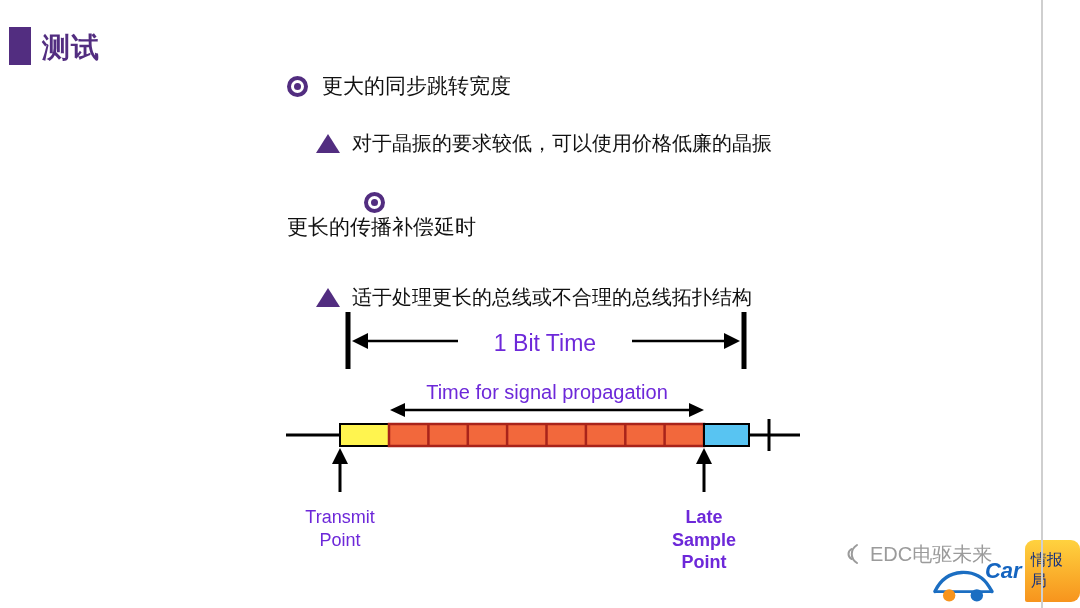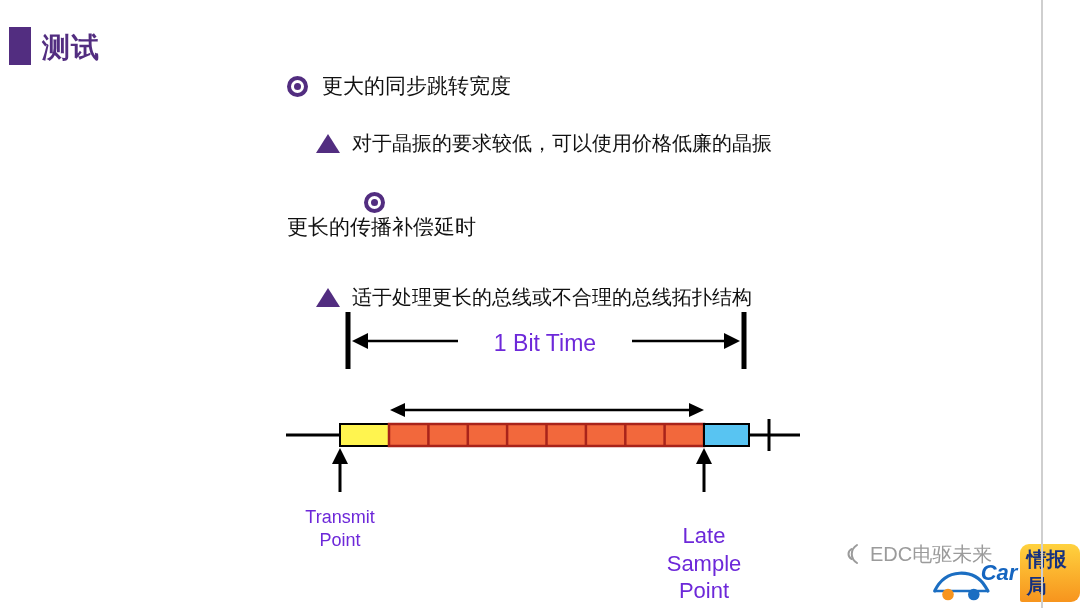--- a/index.html
+++ b/index.html
@@ -45,41 +45,41 @@
   }
   .bullet-text-1 { font-size: 21px; color: #111; }
   .bullet-text-2 { font-size: 20px; color: #111; font-family: Liberation Serif, serif; }
 
   
   .diagram-svg { position: absolute; left: 280px; top: 308px; width: 530px; height: 195px; }
   .diagram-label { position: absolute; color: #6d28d9; text-align: center; }
   .lbl-bittime  { left: 458px; top: 330px; width: 174px; font-size: 23px; }
   .lbl-prop     { left: 387px; top: 381px; width: 320px; font-size: 20px; }
   .lbl-transmit { left: 270px; top: 506px; width: 140px; font-size: 18px; line-height: 1.25; white-space: pre-line; }
-  .lbl-late     { left: 634px; top: 522px; width: 140px; font-size: 22px; line-height: 1.25; white-space: pre-line; }
+  .lbl-late     { left: 634px; top: 506px; width: 140px; font-size: 18px; line-height: 1.25; white-space: pre-line; font-weight: bold; }
 
   
   .watermark {
     position: absolute; left: 842px; top: 541px;
     display: flex; align-items: flex-start; gap: 4px;
     color: #9B9B9B; font-size: 20px;
   }
   .logo {
     position: absolute; left: 932px; top: 556px; width: 148px; height: 50px;
     display: flex; align-items: flex-end;
   }
   .logo-text { display: flex; align-items: center; margin-left: -10px; margin-bottom: 4px; }
   .logo-car-word {
     font-style: italic; font-weight: bold; font-size: 22px; color: #1565C0;
     margin-right: 3px;
   }
   .logo-bureau {
-    font-size: 20px; font-weight: bold; color: #15317E;
+    font-size: 16px; font-weight: normal; color: #15317E;
     background: linear-gradient(180deg, #FFD23F, #F7941D);
-    padding: 2px 6px; border-radius: 9px 9px 9px 2px;
+    padding: 10px 6px; border-radius: 9px 9px 9px 2px;
   }
   .right-edge { position: absolute; left: 1041px; top: 0; width: 2px; height: 608px; background: #CFCFCF; }
 </style>
 </head>
 <body>
 
 <div class="slide">
 
   <div class="title-accent"></div>
   <h1 class="slide-title">测试</h1>
@@ -140,20 +140,21 @@
     <line x1="489" y1="111" x2="489" y2="143" stroke="#000" stroke-width="3"></line>
 
     <line x1="60" y1="184" x2="60" y2="154" stroke="#000" stroke-width="3"></line>
     <polygon points="60,140 52,156 68,156" fill="#000"></polygon>
 
     <line x1="424" y1="184" x2="424" y2="154" stroke="#000" stroke-width="3"></line>
     <polygon points="424,140 416,156 432,156" fill="#000"></polygon>
   </svg>
 
   <div class="diagram-label lbl-bittime">1 Bit Time</div>
+  <div class="diagram-label lbl-prop">Time for signal propagation</div>
   <div class="diagram-label lbl-transmit">Transmit
 Point</div>
   <div class="diagram-label lbl-late">Late
 Sample
 Point</div>
 
   <div class="watermark">
     <svg width="24" height="26" viewBox="0 0 24 26">
       <path d="M15 4 C8 8.5, 8 17.5, 15 22" fill="none" stroke="#9B9B9B" stroke-width="2" stroke-linecap="round"></path>
       <path d="M9.5 8 C5.5 10.5, 5.5 15.5, 9.5 18" fill="none" stroke="#9B9B9B" stroke-width="2" stroke-linecap="round"></path>

